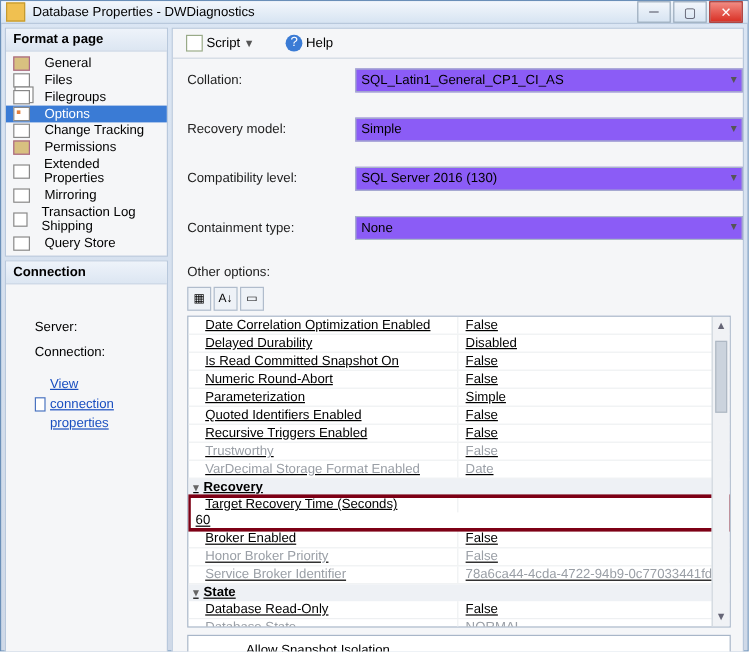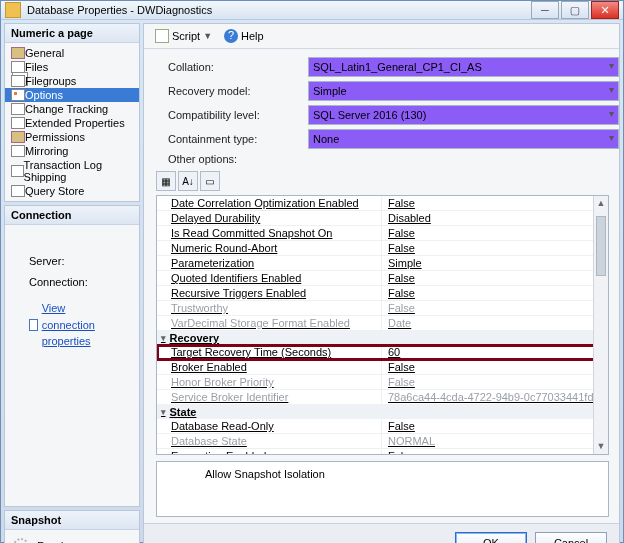--- a/index.html
+++ b/index.html
@@ -9,62 +9,62 @@
 .titlebar .icon { width: 16px; height: 16px; background: #f0c050; border:1px solid #c49a30; margin-right:6px; }
 .titlebar .title { flex:1; color:#000; }
 .winbtns { display:flex; gap:2px; }
 .winbtn { width:28px; height:18px; background:linear-gradient(#f2f6fb,#d7e4f2); border:1px solid #9ab; display:flex; align-items:center; justify-content:center; color:#445; }
 .winbtn.close { background:linear-gradient(#f28b82,#d93025); color:#fff; border-color:#a52018;}
 .body { flex:1; display:flex; padding:3px; gap:3px; }
 .left { width:136px; display:flex; flex-direction:column; gap:3px; }
 .panel { background:#f5f6f8; border:1px solid #b8c8dc; }
 .panel-header { background:linear-gradient(#eef3fa,#dce6f2); padding:3px 6px; font-weight:bold; border-bottom:1px solid #c8d4e4;}
 .pagelist { padding:3px 0; }
-.pageitem { display:flex; align-items:center; padding:1px 6px; gap:0; cursor:default; }
+.pageitem { display:flex; align-items:center; padding:1px 6px; gap:12px; cursor:default; }
 .pageitem.selected { background:#3a7bd5; color:#fff; }
 .pageicon { width:14px; height:12px; display:inline-block; }
 .ico-general  { background:#d8c080; border:1px solid #a68; }
 .ico-files    { background:#fff; border:1px solid #888; }
 .ico-filegroups{background:#fff; border:1px solid #888; box-shadow:2px -2px 0 #fff,2px -2px 0 1px #888;}
 .ico-options  { background:#fff; border:1px solid #888; position:relative;}
 .ico-options::after{content:'';position:absolute;left:2px;top:2px;width:3px;height:3px;background:#e08040;}
 .ico-track    { background:#fff; border:1px solid #888;}
 .ico-perm     { background:#d8c080; border:1px solid #a68;}
 .ico-ext      { background:#fff; border:1px solid #888;}
 .ico-mirror   { background:#fff; border:1px solid #888;}
 .ico-txlog    { background:#fff; border:1px solid #888;}
 .ico-qs       { background:#fff; border:1px solid #888;}
 .connection-body { padding:24px; line-height:1.5; }
 .connection-body .label { margin-top:4px; }
 .viewconn { color:#1a4fc0; text-decoration:underline; display:flex; align-items:center; gap:4px; margin-top:10px; }
 .viewconn .ci { width:14px; height:12px; background:#fff; border:1px solid #4a73c0; }
 .progress-body { padding:8px; display:flex; align-items:center; gap:8px;}
 .spinner { width:16px; height:16px; border:2px dotted #b0b8c0; border-radius:50%; }
 .right { flex:1; display:flex; flex-direction:column; background:#f5f6f8; border:1px solid #b8c8dc;}
-.toolbar { padding:4px 8px; display:flex; align-items:center; gap:6px; border-bottom:1px solid #d0d8e2;}
+.toolbar { padding:4px 8px; display:flex; align-items:center; gap:20px; border-bottom:1px solid #d0d8e2;}
 .toolbtn { display:flex; align-items:center; gap:3px; padding:1px 3px; }
 .toolico { width:14px; height:14px; display:inline-block; }
 .ti-script{ background:#fff; border:1px solid #9a8; }
 .ti-help  { background:#3a7bd5; color:#fff; border-radius:50%; text-align:center; line-height:12px;}
 .dd { font-size:9px; color:#555; }
-.form { padding:8px 0 4px 12px; display:grid; grid-template-columns: 140px 1fr; row-gap:4px; align-items:center;margin-left:12px;}
+.form { padding:8px 0 4px 12px; display:grid; grid-template-columns: 140px 1fr; row-gap:21px; align-items:center;}
 .form label { color:#222; }
 .select { height:20px; background:#8b5cf6; border:1px solid #a8b6c8; padding:0 18px 0 4px; position:relative; display:flex; align-items:center;}
 .select::after{content:'▾'; position:absolute; right:4px; top:2px; color:#555; font-size:10px;}
 .gridtools { padding:2px 12px; display:flex; gap:2px; }
 .gbtn { width:20px; height:20px; border:1px solid #b0bccc; background:#eef2f7; display:flex; align-items:center; justify-content:center; font-size:10px;}
 .propgrid-wrap { margin:2px 10px 6px 12px; border:1px solid #a8b6c8; background:#fff; height:260px; overflow:hidden; position:relative;}
 .propgrid { width:100%;text-decoration:underline; }
 .pg-row { display:flex; border-bottom:1px solid #eef0f2; }
 .pg-name { width:225px; padding:1px 4px 1px 14px; border-right:1px solid #eef0f2;}
 .pg-val  { flex:1; padding:1px 6px; }
 .pg-section { background:#eef1f5; font-weight:bold; padding:1px 4px; display:flex; align-items:center; gap:4px;}
 .pg-section::before{content:'▾'; font-size:9px; color:#666;}
 .grey { color:#9a9fa6; }
-.highlighted { outline:3px solid #7d0015; outline-offset:-2px; }
+.highlighted { outline:3px solid #7d0015; outline-offset:-2px;flex-direction:column; }
 .scrollbar { position:absolute; right:0; top:0; width:15px; height:100%; background:#f0f2f5; border-left:1px solid #d0d6de;}
 .scrollbar .thumb{ position:absolute; left:2px; right:2px; top:20px; height:60px; background:#cbd3dd; border:1px solid #aeb8c4;}
 .scrollbar .arr { position:absolute; left:0; right:0; height:15px; text-align:center; font-size:9px; color:#667; line-height:15px;}
 .scrollbar .arr.up{top:0;} .scrollbar .arr.dn{bottom:0;}
 .desc { margin:0 10px 6px 12px; border:1px solid #a8b6c8; background:#fff; padding:6px 8px; height:56px;}
 .desc .d-title{ font-weight:normal;margin-left:40px; }
 .buttons { padding:8px 12px; display:flex; justify-content:flex-end; gap:8px; border-top:1px solid #c8d2de; background:#eaeef3;}
 .btn { min-width:72px; height:22px; border:1px solid #8aa0bc; background:linear-gradient(#fdfefe,#e4ecf5); display:flex; align-items:center; justify-content:center;}
 .btn.primary { border-color:#2b6cd0; box-shadow:0 0 0 1px #8bb4ec inset; }
 </style>
@@ -78,21 +78,21 @@
     <div class="winbtns">
       <div class="winbtn">─</div>
       <div class="winbtn">▢</div>
       <div class="winbtn close">✕</div>
     </div>
   </div>
 
   <div class="body">
     <div class="left">
       <div class="panel" style="flex:0 0 auto;">
-        <div class="panel-header">Numeric a page</div>
+        <div class="panel-header">Format a page</div>
         <div class="pagelist">
           <div class="pageitem">
               <span class="pageicon ico-general"></span>
               <span>General</span>
             </div>
           <div class="pageitem">
               <span class="pageicon ico-files"></span>
               <span>Files</span>
             </div>
           <div class="pageitem">
@@ -101,26 +101,26 @@
             </div>
           <div class="pageitem selected">
               <span class="pageicon ico-options"></span>
               <span>Options</span>
             </div>
           <div class="pageitem">
               <span class="pageicon ico-track"></span>
               <span>Change Tracking</span>
             </div>
           <div class="pageitem">
+              <span class="pageicon ico-perm"></span>
+              <span>Permissions</span>
+            </div>
+          <div class="pageitem">
               <span class="pageicon ico-ext"></span>
               <span>Extended Properties</span>
-            </div>
-          <div class="pageitem">
-              <span class="pageicon ico-perm"></span>
-              <span>Permissions</span>
             </div>
           <div class="pageitem">
               <span class="pageicon ico-mirror"></span>
               <span>Mirroring</span>
             </div>
           <div class="pageitem">
               <span class="pageicon ico-txlog"></span>
               <span>Transaction Log Shipping</span>
             </div>
           <div class="pageitem">

